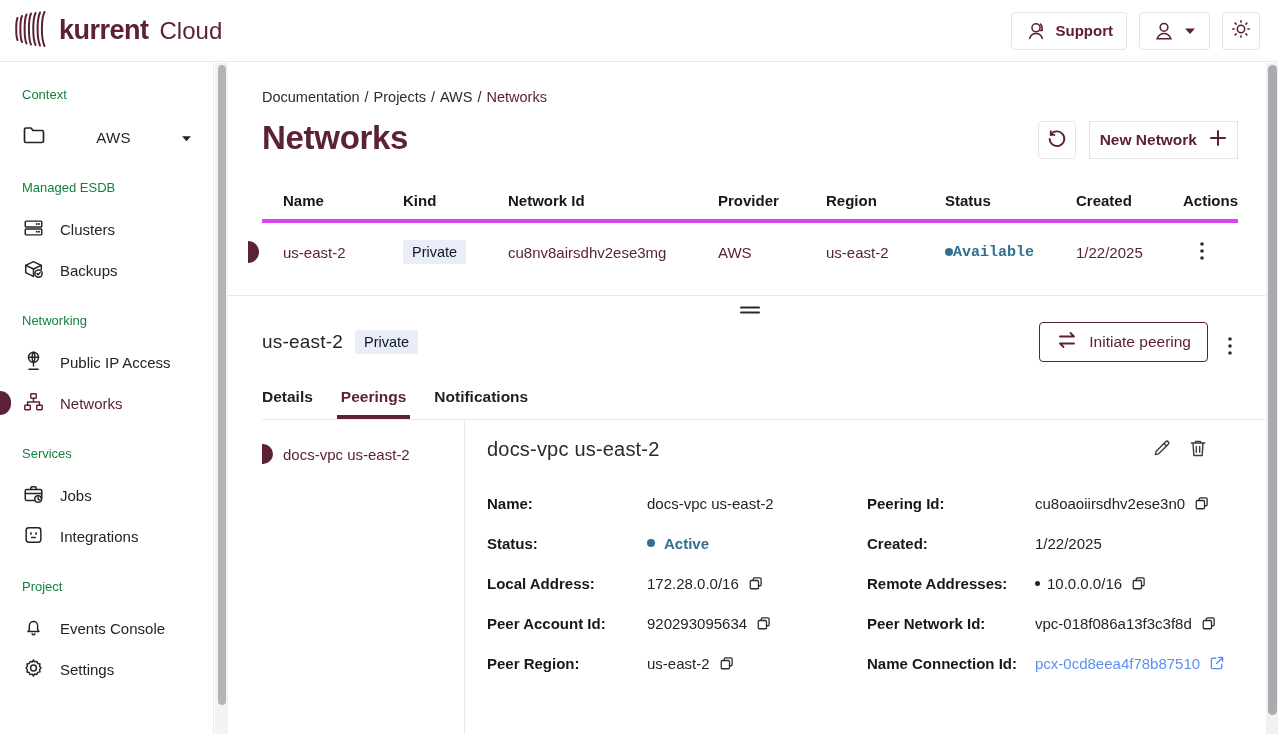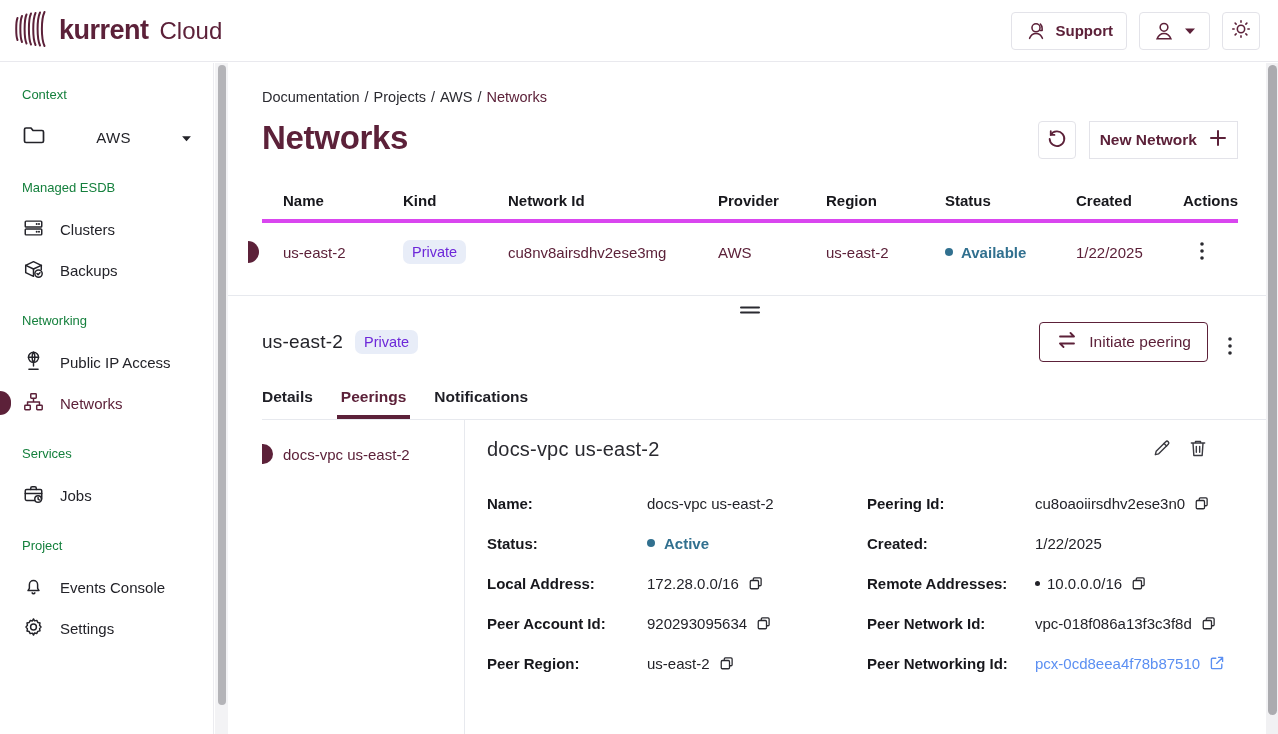--- a/index.html
+++ b/index.html
@@ -58,23 +58,23 @@
   
   .net-table { margin-top:22px; }
   .tr { display:grid; grid-template-columns:21px 120px 105px 210px 108px 119px 131px 107px 1fr;
     align-items:center; }
   .tr.head { height:42px; font-weight:700; font-size:15px; color:#17171c;
     border-bottom:4px solid #d946ef; }
   .tr.body-row { height:58px; font-size:15px; color:#5c2139; cursor:pointer; }
   .cell.actions { text-align:right; padding-right:28px; }
   .row-marker { width:11px; height:22px; background:#5c2139; border-radius:0 22px 22px 0;
     margin-left:-14px; }
-  .kind-badge { display:inline-block; background:#e8edf8; color:#6d28d9; font-size:14.5px;
-    padding:4px 9px; border-radius:7px;text-align:center; }
-  .status-cell { display:flex; align-items:center; gap:8px; color:#31708f; font-weight:700; }
+  .kind-badge { display:inline-block; background:#e8edf8; color:#0f172a; font-size:14.5px;
+    padding:4px 9px; border-radius:2px;text-align:center; }
+  .status-cell { display:flex; align-items:center; color:#31708f; font-weight:700;font-family:Liberation Mono, monospace; }
   .status-dot { width:8px; height:8px; border-radius:50%; background:#31708f; }
   .kebab { background:none; border:none; color:#2a2a30; cursor:pointer; padding:4px 6px; }
 
   
   .panel-divider { border-top:1px solid #e7e9ee; margin:14px -28px 0 -34px; }
   .drag-handle { display:flex; justify-content:center; margin-top:8px; color:#2a2a30; cursor:row-resize; }
   .detail-header { display:flex; align-items:center; justify-content:space-between; margin-top:6px; }
   .detail-title-wrap { display:flex; align-items:center; gap:12px; }
   .detail-title { font-size:19px; font-weight:400; color:#232329; letter-spacing:0.2px; }
   .detail-actions { display:flex; align-items:flex-end; gap:14px; }
@@ -250,20 +250,29 @@
           <svg width="23" height="22" viewBox="0 0 24 24" fill="none" stroke="#232329" stroke-width="1.6" stroke-linecap="round" stroke-linejoin="round">
             <rect x="3" y="7" width="18" height="12" rx="1.5"></rect>
             <path d="M9 7V5.5A1.5 1.5 0 0 1 10.5 4h3A1.5 1.5 0 0 1 15 5.5V7M3 11.5h18"></path>
             <circle cx="17" cy="17.5" r="3.6" fill="#fff"></circle>
             <path d="M17 15.8v1.8l1.3.9"></path>
           </svg>
         </span>
         <span>Jobs</span>
       </div>
 
+      <div class="nav-item">
+        <span>
+          <svg width="23" height="22" viewBox="0 0 24 24" fill="none" stroke="#232329" stroke-width="1.6" stroke-linecap="round" stroke-linejoin="round">
+            <rect x="4" y="4" width="16" height="16" rx="3"></rect>
+            <path d="M9.2 9.5v1.6M14.8 9.5v1.6M10 14.8h4"></path>
+          </svg>
+        </span>
+        <span>Integrations</span>
+      </div>
 
       <div class="side-gap"></div>
       <div class="side-heading">Project</div>
 
       <div class="nav-item">
         <span>
           <svg width="23" height="22" viewBox="0 0 24 24" fill="none" stroke="#232329" stroke-width="1.6" stroke-linecap="round" stroke-linejoin="round">
             <path d="M6 17h12l-1.5-2.5v-4a4.5 4.5 0 1 0-9 0v4z"></path>
             <path d="M10.5 19.5a1.6 1.6 0 0 0 3 0"></path>
           </svg>
@@ -497,21 +506,21 @@
           <div class="f-label">Peer Region:</div>
           <div class="f-value">
               <span>us-east-2</span>
             <button class="copy-ic">
                 <svg width="15" height="15" viewBox="0 0 20 20" fill="none" stroke="currentColor" stroke-width="1.7" stroke-linejoin="round">
                   <rect x="3" y="6" width="11" height="11" rx="1.5"></rect>
                   <path d="M7 6V4a1.5 1.5 0 0 1 1.5-1.5H16A1.5 1.5 0 0 1 17.5 4v7.5A1.5 1.5 0 0 1 16 13h-2"></path>
                 </svg>
               </button>
           </div>
-          <div class="f-label">Peer Networking Id:</div>
+          <div class="f-label">Name Connection Id:</div>
           <div class="f-value">
               <span class="link-val">pcx-0cd8eea4f78b87510</span>
             <button class="ext-ic">
                 <svg width="16" height="16" viewBox="0 0 20 20" fill="none" stroke="currentColor" stroke-width="1.7" stroke-linecap="round" stroke-linejoin="round">
                   <path d="M8.5 4H4.5A1.5 1.5 0 0 0 3 5.5v10A1.5 1.5 0 0 0 4.5 17h10a1.5 1.5 0 0 0 1.5-1.5v-4"></path>
                   <path d="M12 3h5v5M17 3l-7.5 7.5"></path>
                 </svg>
               </button>
           </div>
         </div>

